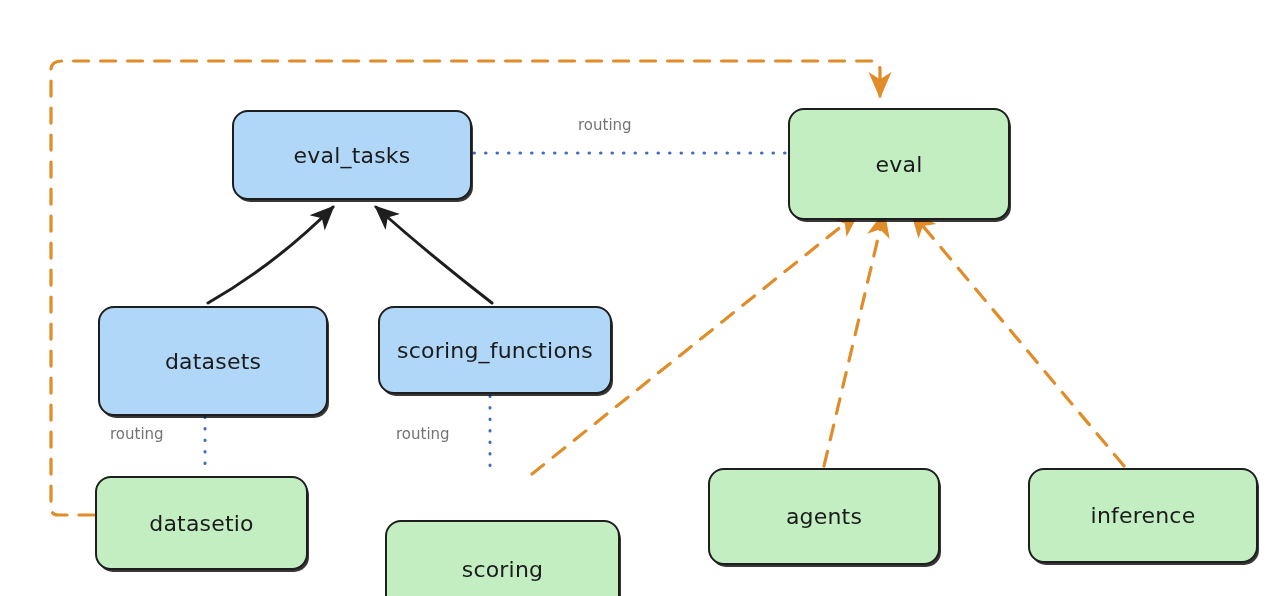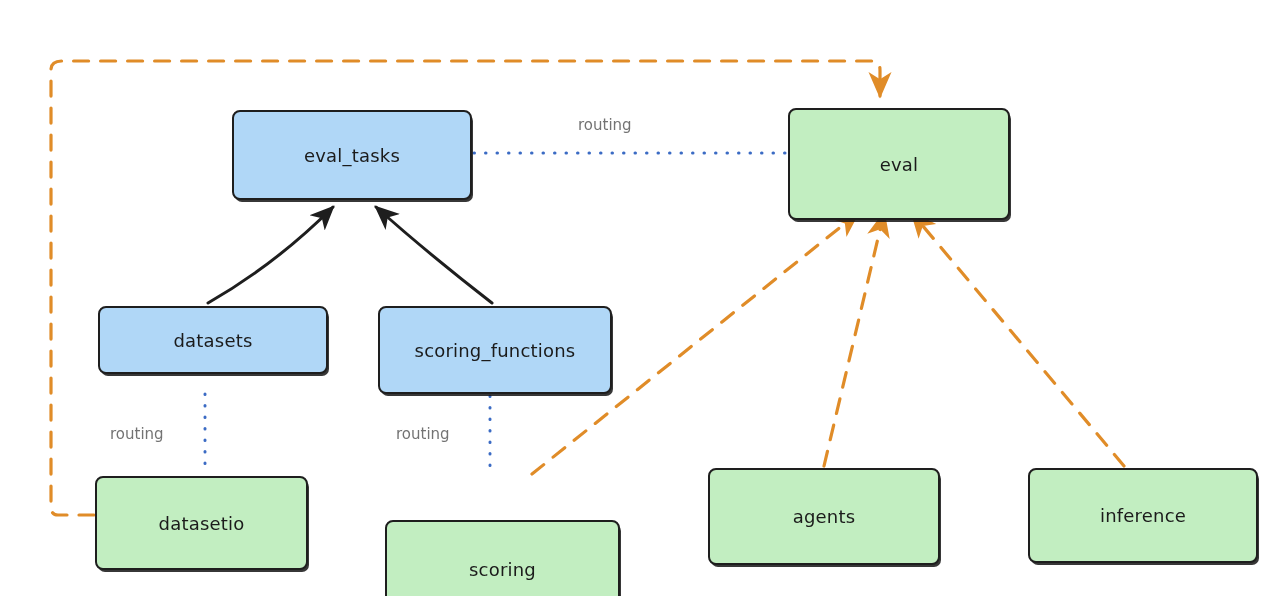--- a/index.html
+++ b/index.html
@@ -23,27 +23,27 @@
     left: 0;
     top: 0;
     width: 1280px;
     height: 596px;
     pointer-events: none;
   }
   .node {
     position: absolute;
     box-sizing: border-box;
     border: 2.6px solid #1e1e1e;
-    border-radius: 8px;
+    border-radius: 16px;
     display: flex;
     align-items: center;
     justify-content: center;
     text-align: center;
     font-family: "DejaVu Sans", sans-serif;
-    font-size: 18px;
+    font-size: 22px;
     color: #1b1b1b;
     letter-spacing: 0.2px;
     box-shadow: 2px 3px 0 -1px rgba(20,20,20,0.85);
   }
   .node.api {
     background: #b0d7f7;
   }
   .node.provider {
     background: #c2eec1;
   }
@@ -96,21 +96,21 @@
   </svg>
 
   <div class="node api" style="left:232px; top:110px; width:240px; height:90px;">
     <span class="node-label">eval_tasks</span>
   </div>
 
   <div class="node provider" style="left:788px; top:108px; width:222px; height:112px;">
     <span class="node-label">eval</span>
   </div>
 
-  <div class="node api" style="left:98px; top:306px; width:230px; height:68px;">
+  <div class="node api" style="left:98px; top:306px; width:230px; height:110px;">
     <span class="node-label">datasets</span>
   </div>
 
   <div class="node api" style="left:378px; top:306px; width:234px; height:88px;">
     <span class="node-label">scoring_functions</span>
   </div>
 
   <div class="node provider" style="left:95px; top:476px; width:213px; height:94px;">
     <span class="node-label">datasetio</span>
   </div>

